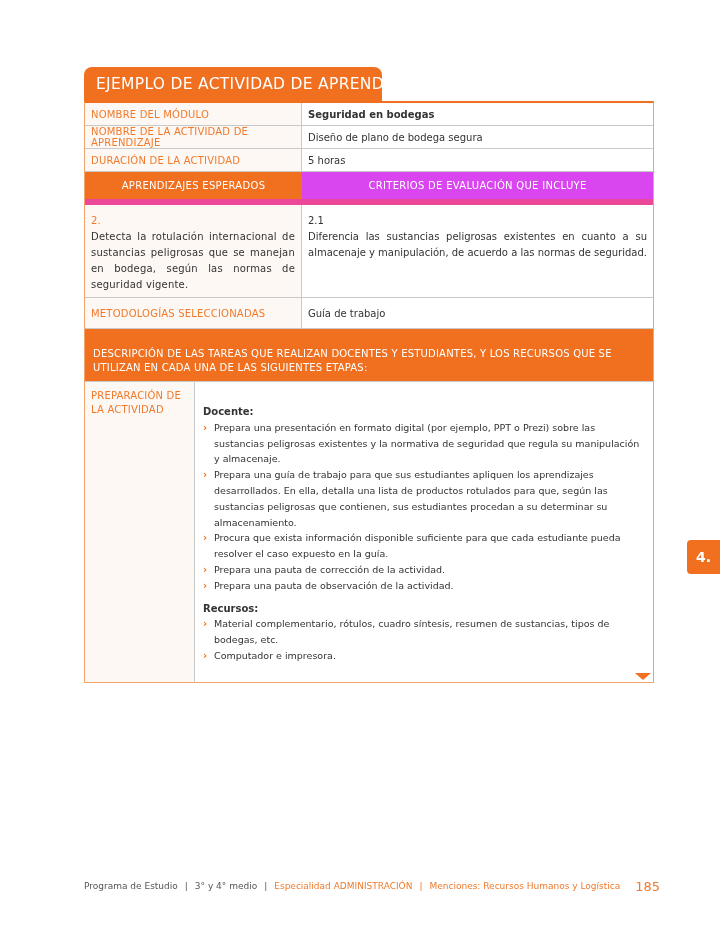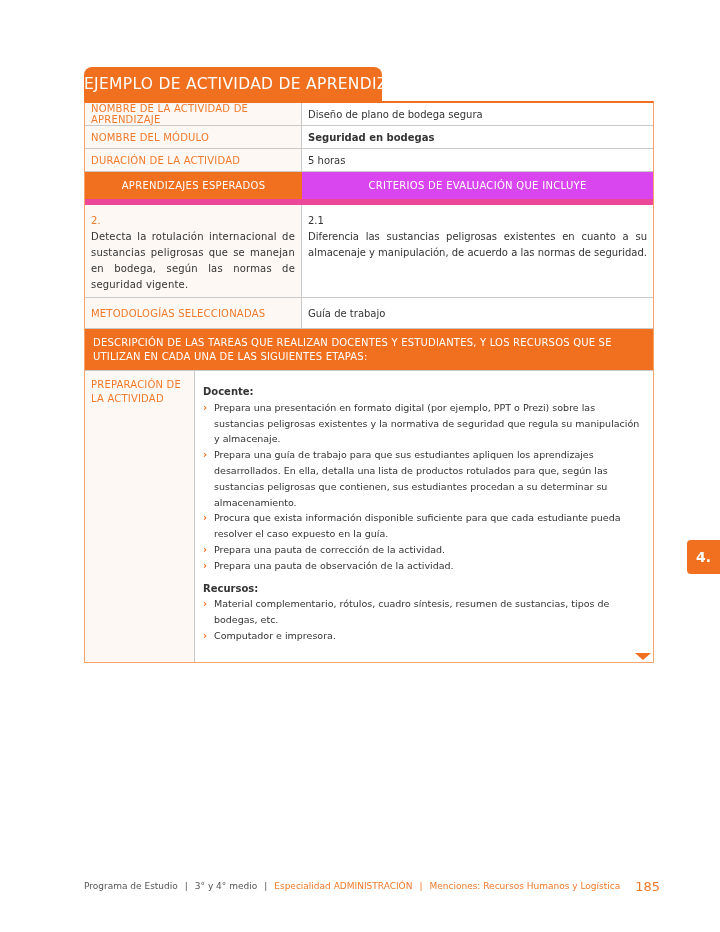--- a/index.html
+++ b/index.html
@@ -20,20 +20,21 @@
       left: 84px;
       top: 67px;
       width: 298px;
       height: 34px;
       background: #f07020;
       border-radius: 8px 8px 0 0;
       color: #ffffff;
       font-size: 15.5px;
       letter-spacing: 0.3px;
       line-height: 34px;
+      padding-left: 12px;
       box-sizing: border-box;
       white-space: nowrap;
     }
     .table-wrap {
       position: absolute;
       left: 84px;
       top: 101px;
       width: 570px;
       border: 1.5px solid #f4a36a;
       border-top: 2px solid #f07020;
@@ -112,43 +113,42 @@
     .criterion .crit-num { width: 22px; flex-shrink: 0; }
     .criterion .crit-text { flex: 1; }
 
     .row.method { height: 30px; }
 
     .desc-bar {
       background: #f07020;
       color: #ffffff;
       font-size: 10px;
       line-height: 14px;
-      padding: 7px 8px 6px 8px;
+      padding: 18px 8px 6px 8px;
       letter-spacing: 0.2px;
       border-bottom: 1px solid #c9c9c9;
     }
 
     .row.prep {
       min-height: 232px;
     }
     .row.prep .cell-left {
       width: 110px;
       display: block;
       padding-top: 7px;
       line-height: 14px;
       font-size: 10px;
       color: #f07a2c;
     }
     .row.prep .cell-right {
       display: block;
-      padding: 5px 8px 18px 8px;
+      padding: 22px 8px 18px 8px;
       font-size: 9.5px;
       line-height: 15.8px;
       position: relative;
-      margin-top: 8px;
     }
     .subhead {
       font-weight: bold;
       color: #333333;
       font-size: 10px;
     }
     .subhead.gap { margin-top: 7px; }
     ul.bullets {
       list-style: none;
       margin: 0;
@@ -214,27 +214,27 @@
     }
   </style>
 </head>
 <body>
 
 <div class="title-tab">EJEMPLO DE ACTIVIDAD DE APRENDIZAJE</div>
 
 <div class="table-wrap">
 
   <div class="row simple">
+    <div class="cell-left">NOMBRE DEL MÓDULO</div>
+    <div class="cell-right bold">Seguridad en bodegas</div>
+  </div>
+
+  <div class="row simple">
     <div class="cell-left">NOMBRE DE LA ACTIVIDAD DE APRENDIZAJE</div>
     <div class="cell-right">Diseño de plano de bodega segura</div>
-  </div>
-
-  <div class="row simple">
-    <div class="cell-left">NOMBRE DEL MÓDULO</div>
-    <div class="cell-right bold">Seguridad en bodegas</div>
   </div>
 
   <div class="row simple">
     <div class="cell-left">DURACIÓN DE LA ACTIVIDAD</div>
     <div class="cell-right">5 horas</div>
   </div>
 
   <div class="row headers">
     <div class="hdr-orange">APRENDIZAJES ESPERADOS</div>
     <div class="hdr-gray">CRITERIOS DE EVALUACIÓN QUE INCLUYE</div>

